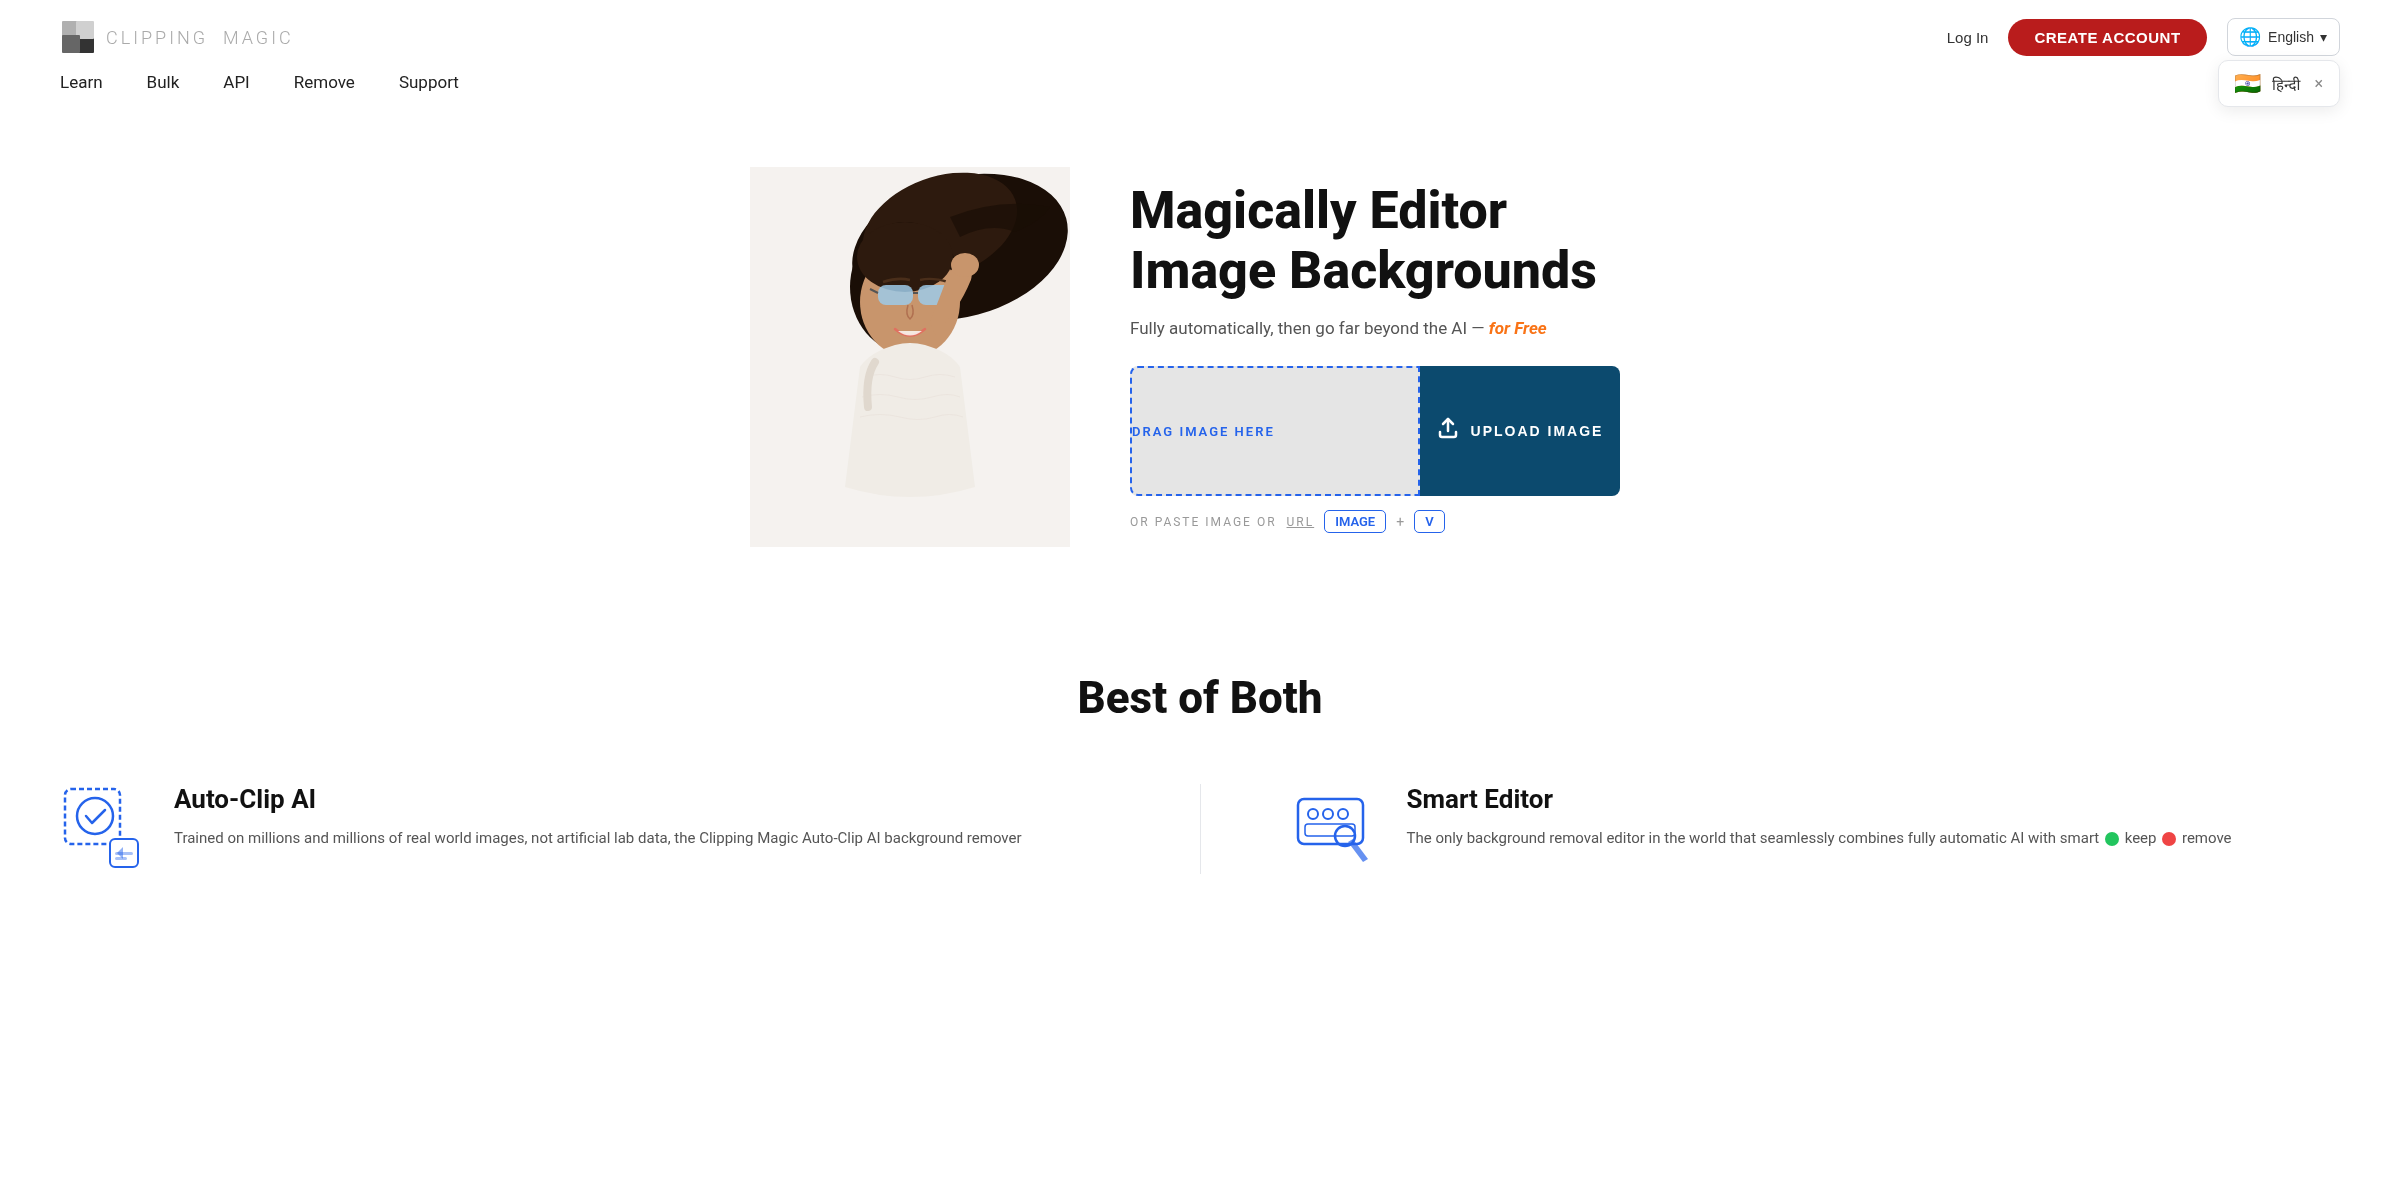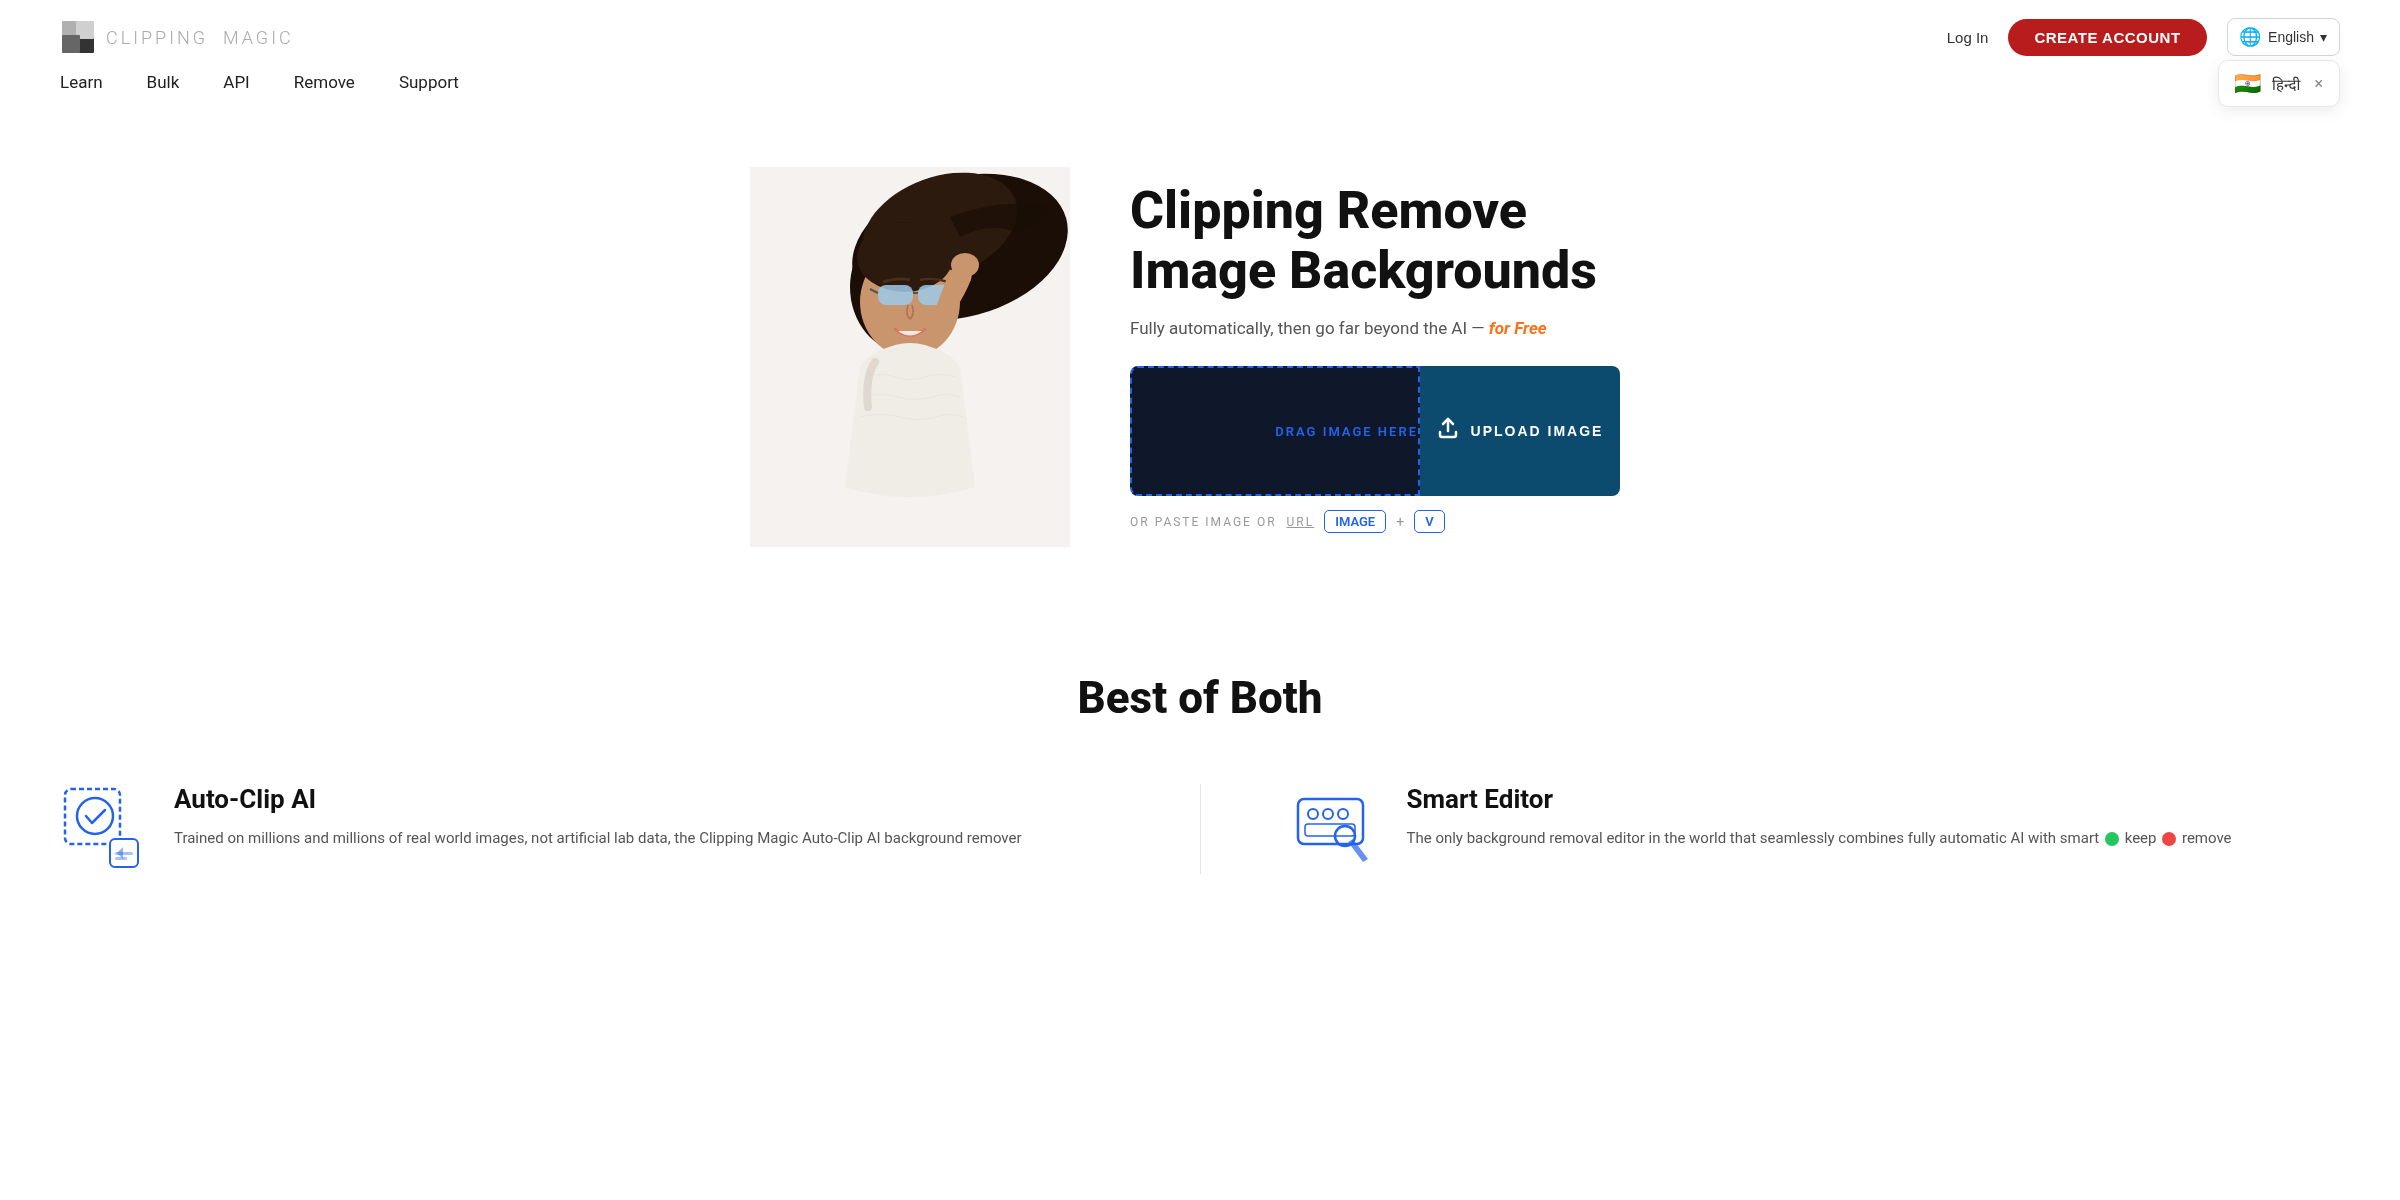--- a/index.html
+++ b/index.html
@@ -29,21 +29,21 @@
 
     
     .hero { display: flex; align-items: center; justify-content: center; padding: 40px 80px 30px 80px; gap: 60px; min-height: 520px; }
     .hero-content { flex: 1; max-width: 520px; }
     .hero-title { font-size: 52px; font-weight: 800; line-height: 1.15; color: #111; margin-bottom: 18px; }
     .hero-subtitle { font-size: 17px; color: #555; margin-bottom: 28px; }
     .hero-subtitle .for-free { color: #f97316; font-style: italic; font-weight: 700; }
 
     
     .upload-area { display: flex; gap: 0; width: 490px; height: 130px; }
-    .drag-zone { flex: 1; border: 2px dashed #2563eb; border-radius: 8px 0 0 8px; display: flex; align-items: center; justify-content: flex-end; cursor: pointer; background: #0f172a; }
+    .drag-zone { flex: 1; border: 2px dashed #2563eb; border-radius: 8px 0 0 8px; display: flex; align-items: center; justify-content: flex-start; cursor: pointer; background: #e5e5e5; }
     .drag-zone-text { font-size: 13px; letter-spacing: 2px; color: #2563eb; font-weight: 600; text-align: center; }
     .upload-btn { flex: 0 0 200px; background: #0c4a6e; border-radius: 0 8px 8px 0; display: flex; align-items: center; justify-content: center; gap: 12px; cursor: pointer; border: none; }
     .upload-btn-icon { color: #fff; font-size: 22px; }
     .upload-btn-text { font-size: 14px; letter-spacing: 2px; color: #fff; font-weight: 700; }
 
     
     .paste-row { display: flex; align-items: center; gap: 10px; margin-top: 14px; }
     .paste-text { font-size: 12px; letter-spacing: 2px; color: #999; text-transform: uppercase; }
     .paste-url { font-size: 12px; letter-spacing: 2px; color: #999; text-decoration: underline; cursor: pointer; text-transform: uppercase; }
     .key-badge { border: 1.5px solid #2563eb; border-radius: 5px; padding: 3px 10px; font-size: 13px; color: #2563eb; font-weight: 600; }
@@ -158,21 +158,21 @@
       <path d="M110 250 Q130 245 150 250 Q168 255 185 250 Q200 245 213 250" stroke="#e8e0d8" stroke-width="1" fill="none" opacity="0.6"></path>
 
       <path d="M125 195 Q115 210 118 240" stroke="#e0d8ce" stroke-width="8" fill="none" stroke-linecap="round"></path>
 
       <path d="M200 50 Q250 30 300 40 Q290 55 265 65 Q240 55 210 70" fill="#1a0e06" opacity="0.7"></path>
     </svg>
   </div>
 
   <div class="hero-content">
     <h1 class="hero-title">
-      <span>Clipping Remove</span><br>
+      <span>Magically Editor</span><br>
       <span>Image Backgrounds</span>
     </h1>
     <p class="hero-subtitle">
       <span>Fully automatically, then go far beyond the AI —</span>
       <span class="for-free" style="color:#f97316;font-style:italic;font-weight:700;"> for Free</span>
     </p>
 
     <div class="upload-area">
       <div class="drag-zone">
         <span class="drag-zone-text">DRAG IMAGE HERE</span>

